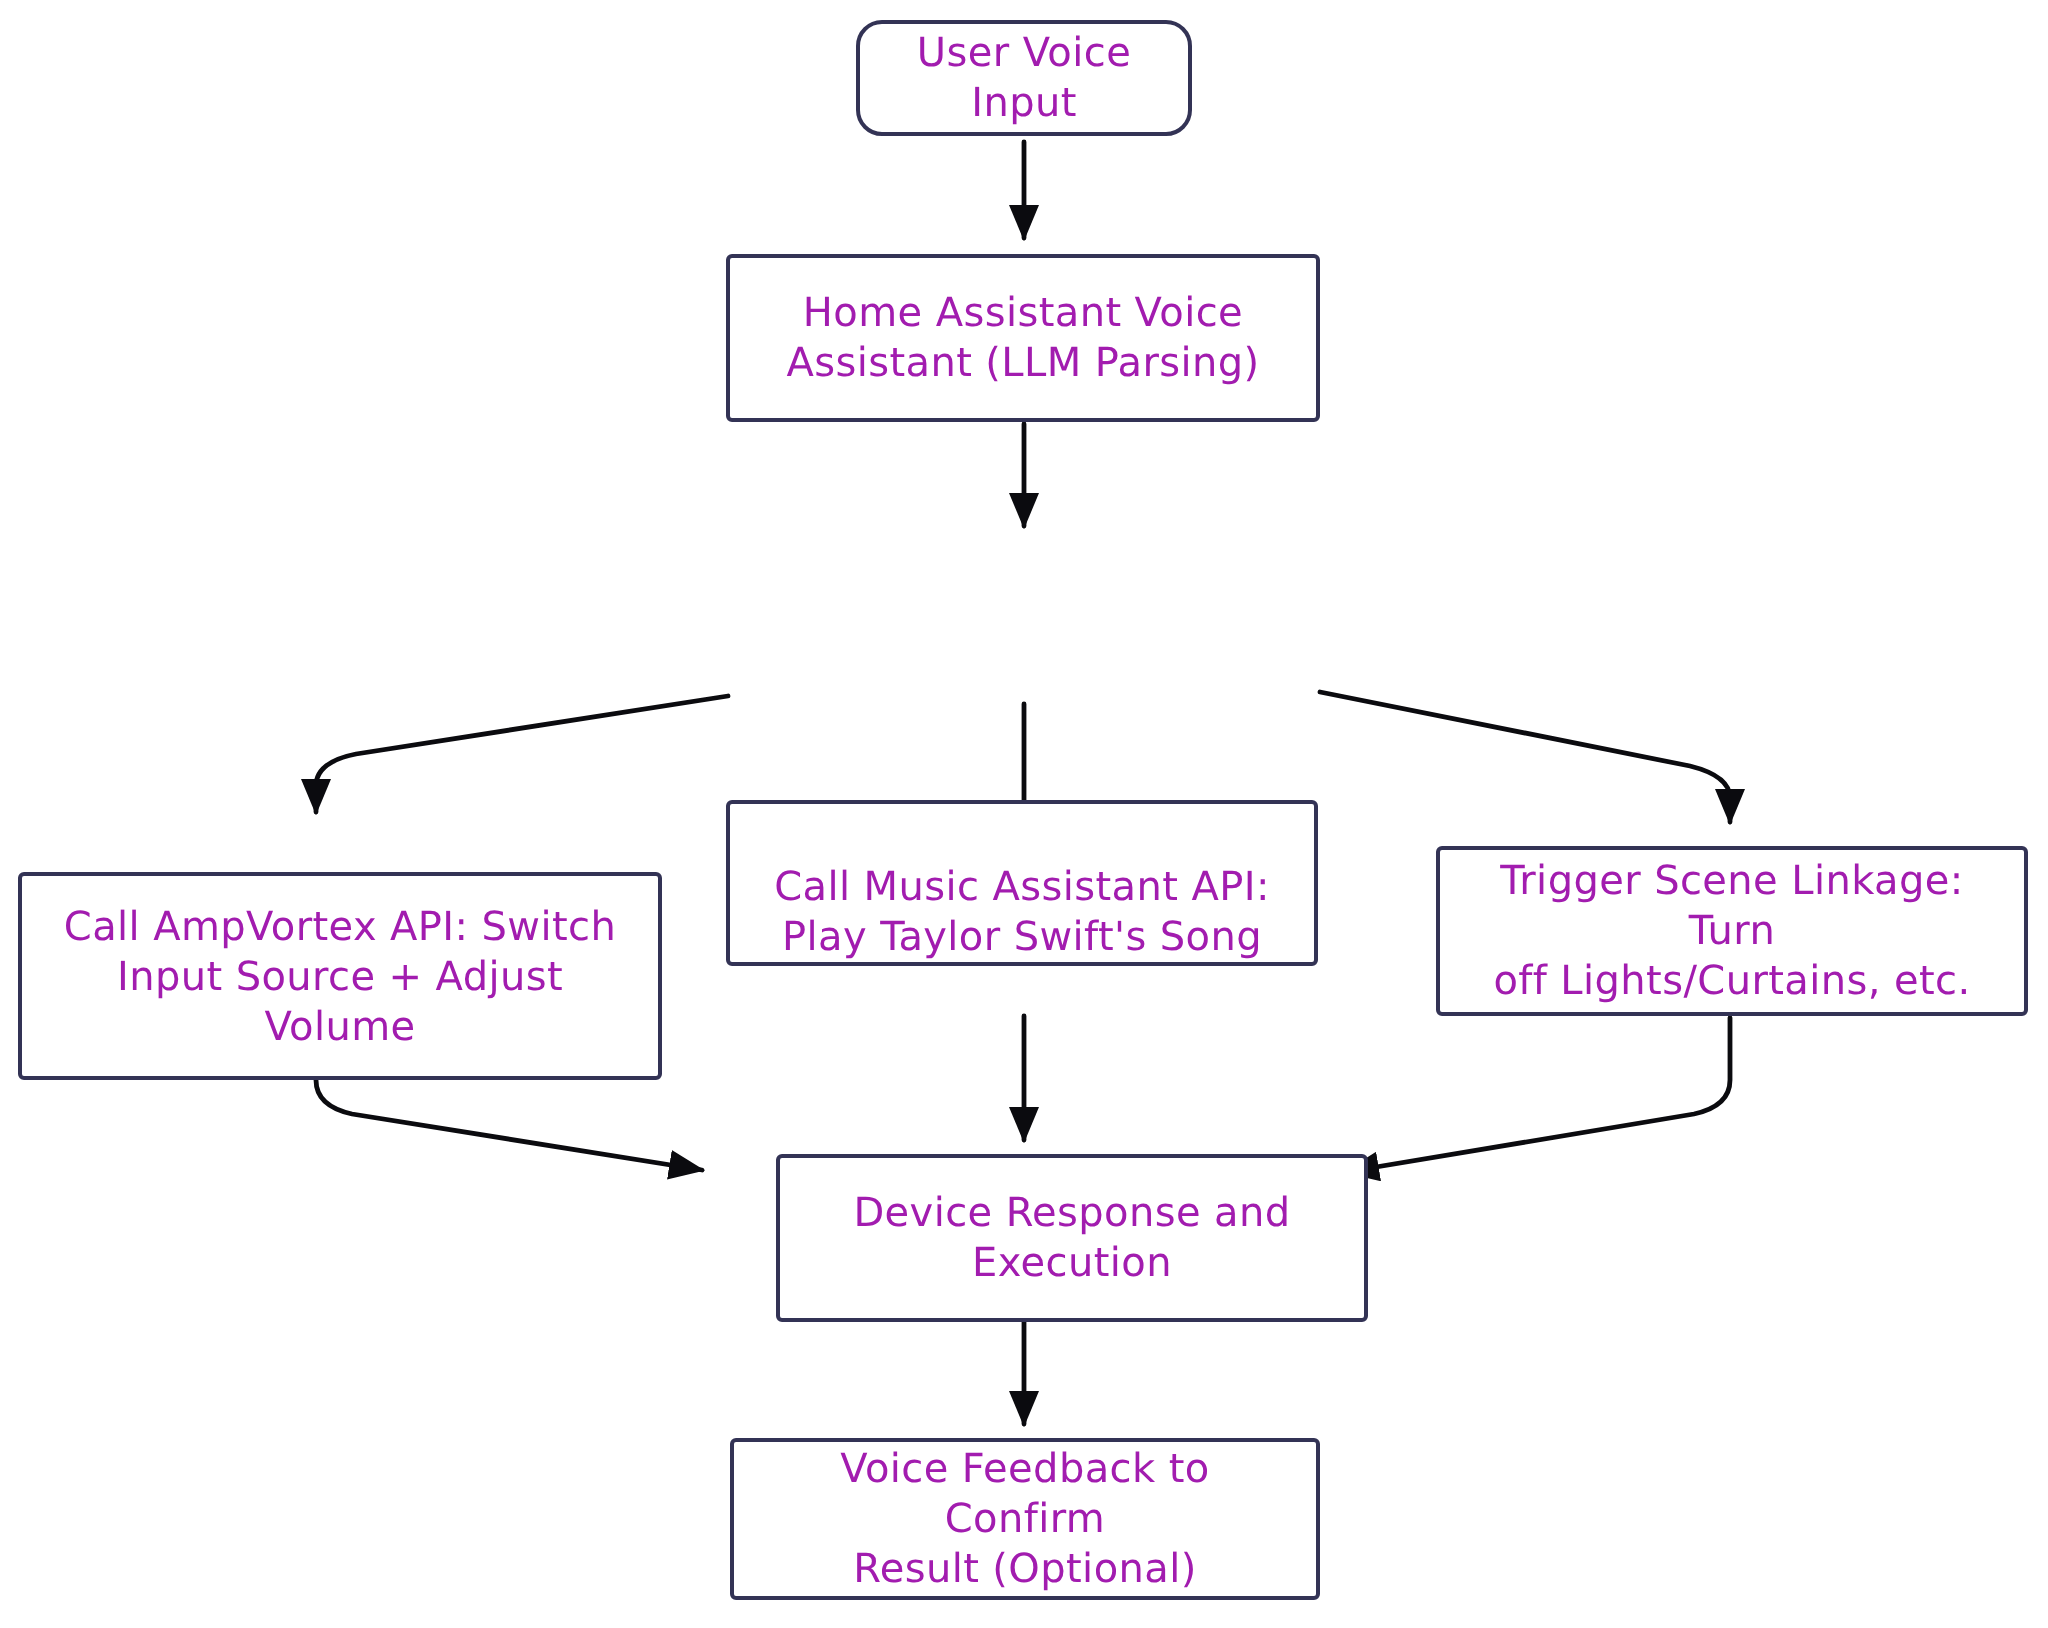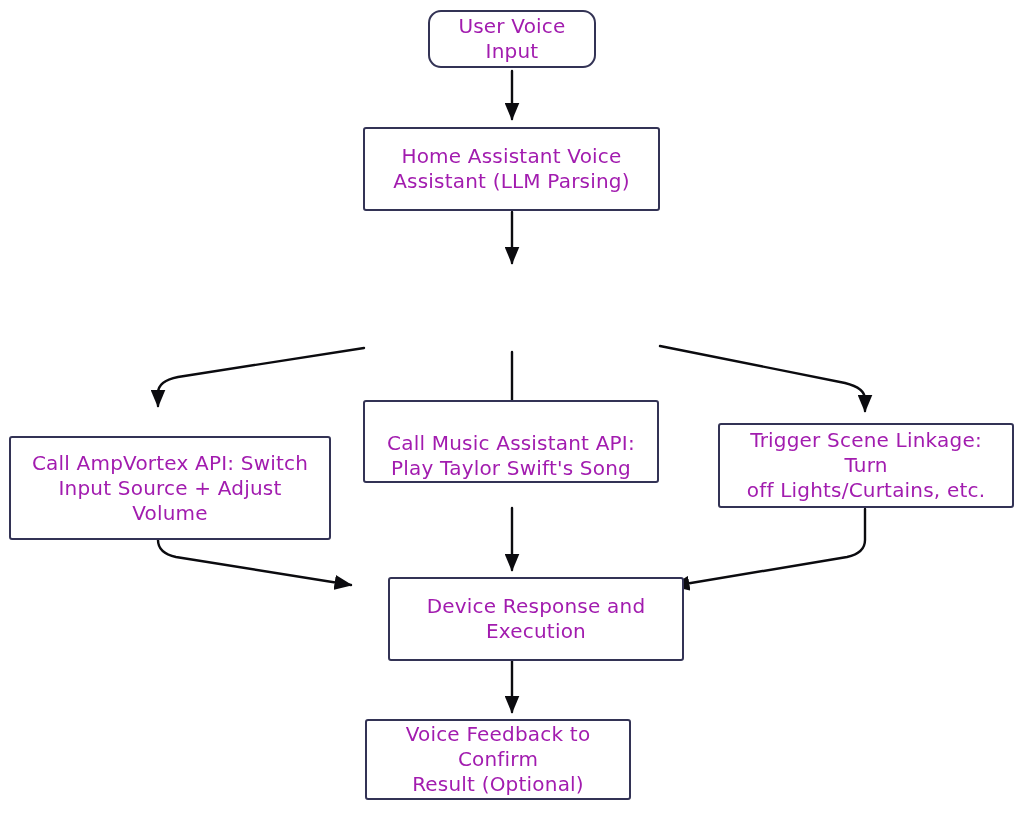--- a/index.html
+++ b/index.html
@@ -46,21 +46,21 @@
     border-radius: 13px;
   }
   
   #n-user      { left: 428px; top: 10px;  width: 168px; height: 58px;  }
   #n-ha        { left: 363px; top: 127px; width: 297px; height: 84px;  }
   #n-semantic  { left: 365px; top: 269px; width: 294px; height: 82px;  }
   #n-ampvortex { left: 9px;   top: 412px; width: 322px; height: 104px; margin-top: 24px; }
   #n-music     { left: 363px; top: 400px; width: 296px; height: 83px; align-items: flex-end;  }
   #n-scene     { left: 718px; top: 423px; width: 296px; height: 85px; justify-content: flex-end;  }
   #n-device    { left: 365px; top: 577px; width: 296px; height: 84px; margin-left: 23px;  }
-  #n-feedback  { left: 365px; top: 719px; width: 266px; height: 81px;  }
+  #n-feedback  { left: 365px; top: 719px; width: 295px; height: 81px;  }
 </style>
 </head>
 <body>
 
 <div class="canvas">
 
   <svg class="edges-layer" width="1024" height="814" viewBox="0 0 1024 814" xmlns="http://www.w3.org/2000/svg">
     <defs>
       <marker id="arrowhead" viewBox="0 0 12 10" markerWidth="18" markerHeight="15" refX="11" refY="5" orient="auto" markerUnits="userSpaceOnUse">
         <path d="M0 0 L12 5 L0 10 Z" fill="#0b0b0f"></path>

